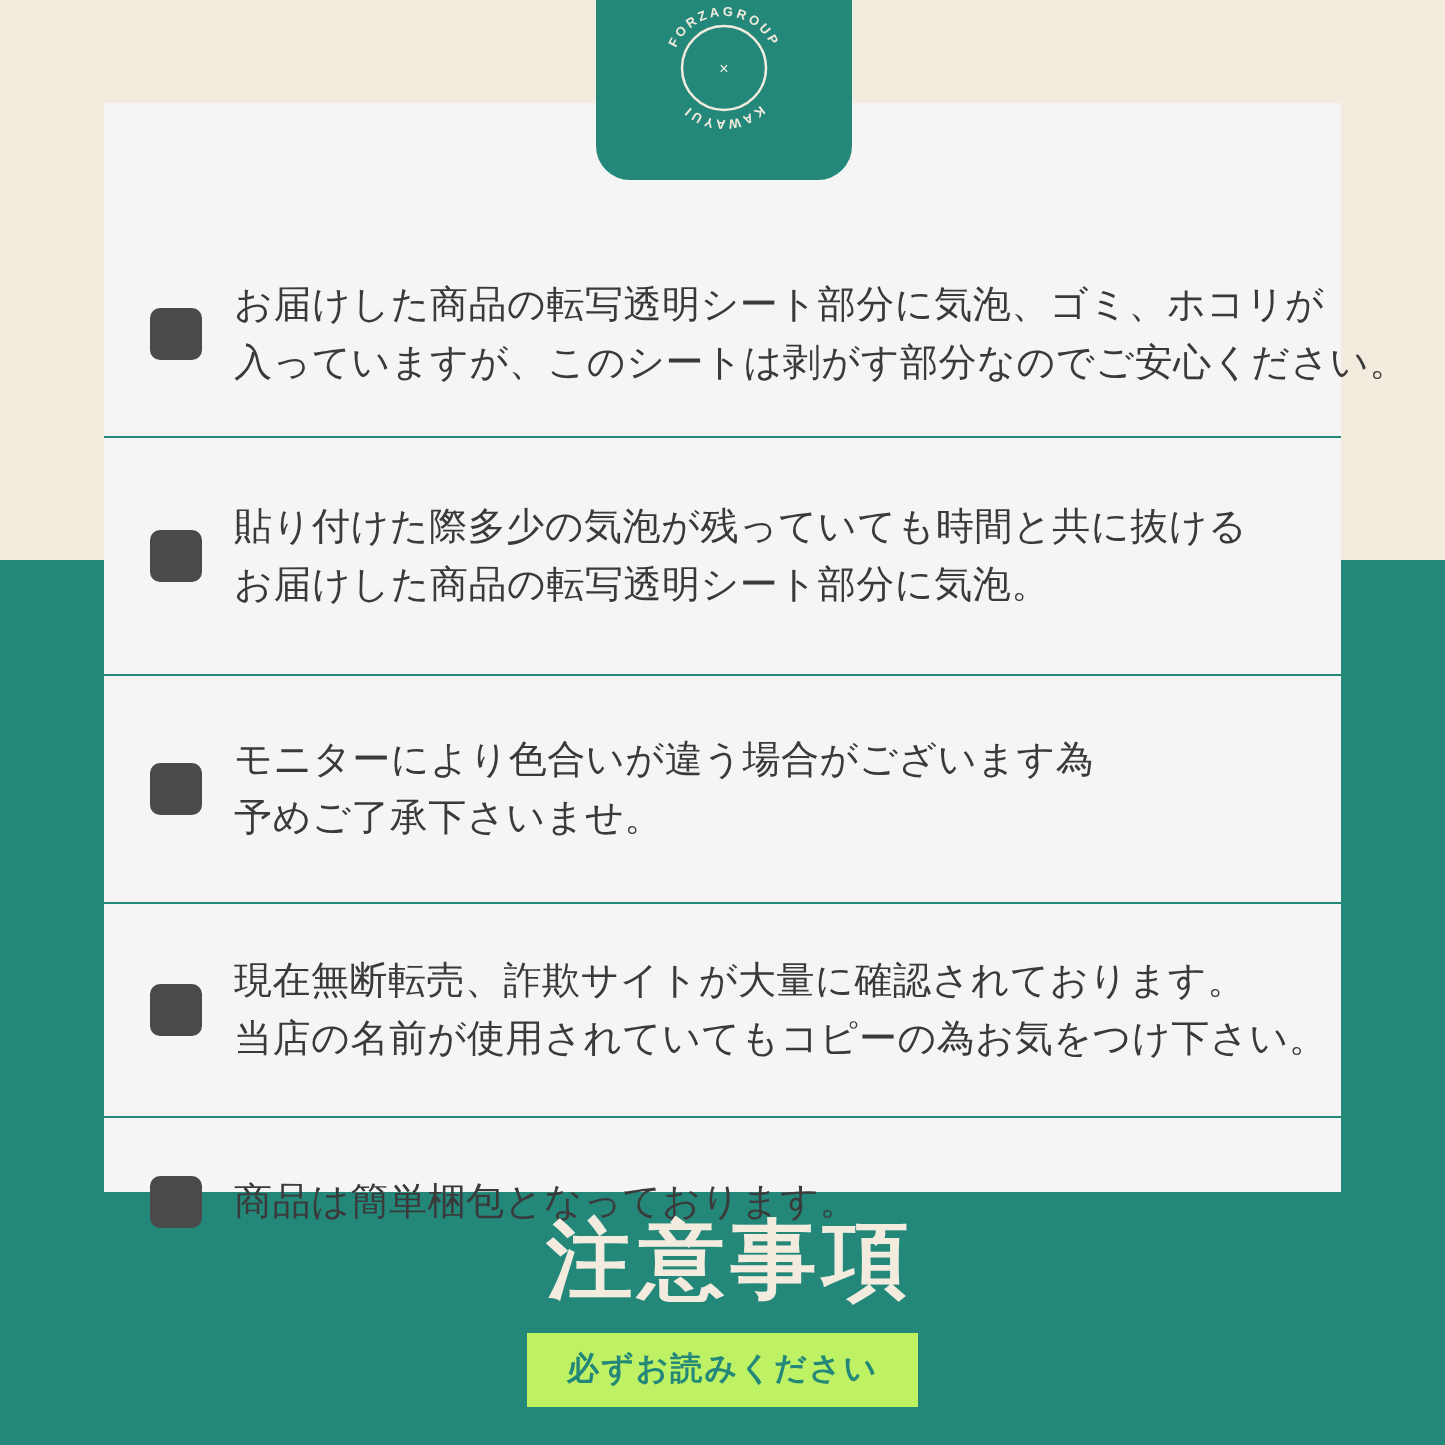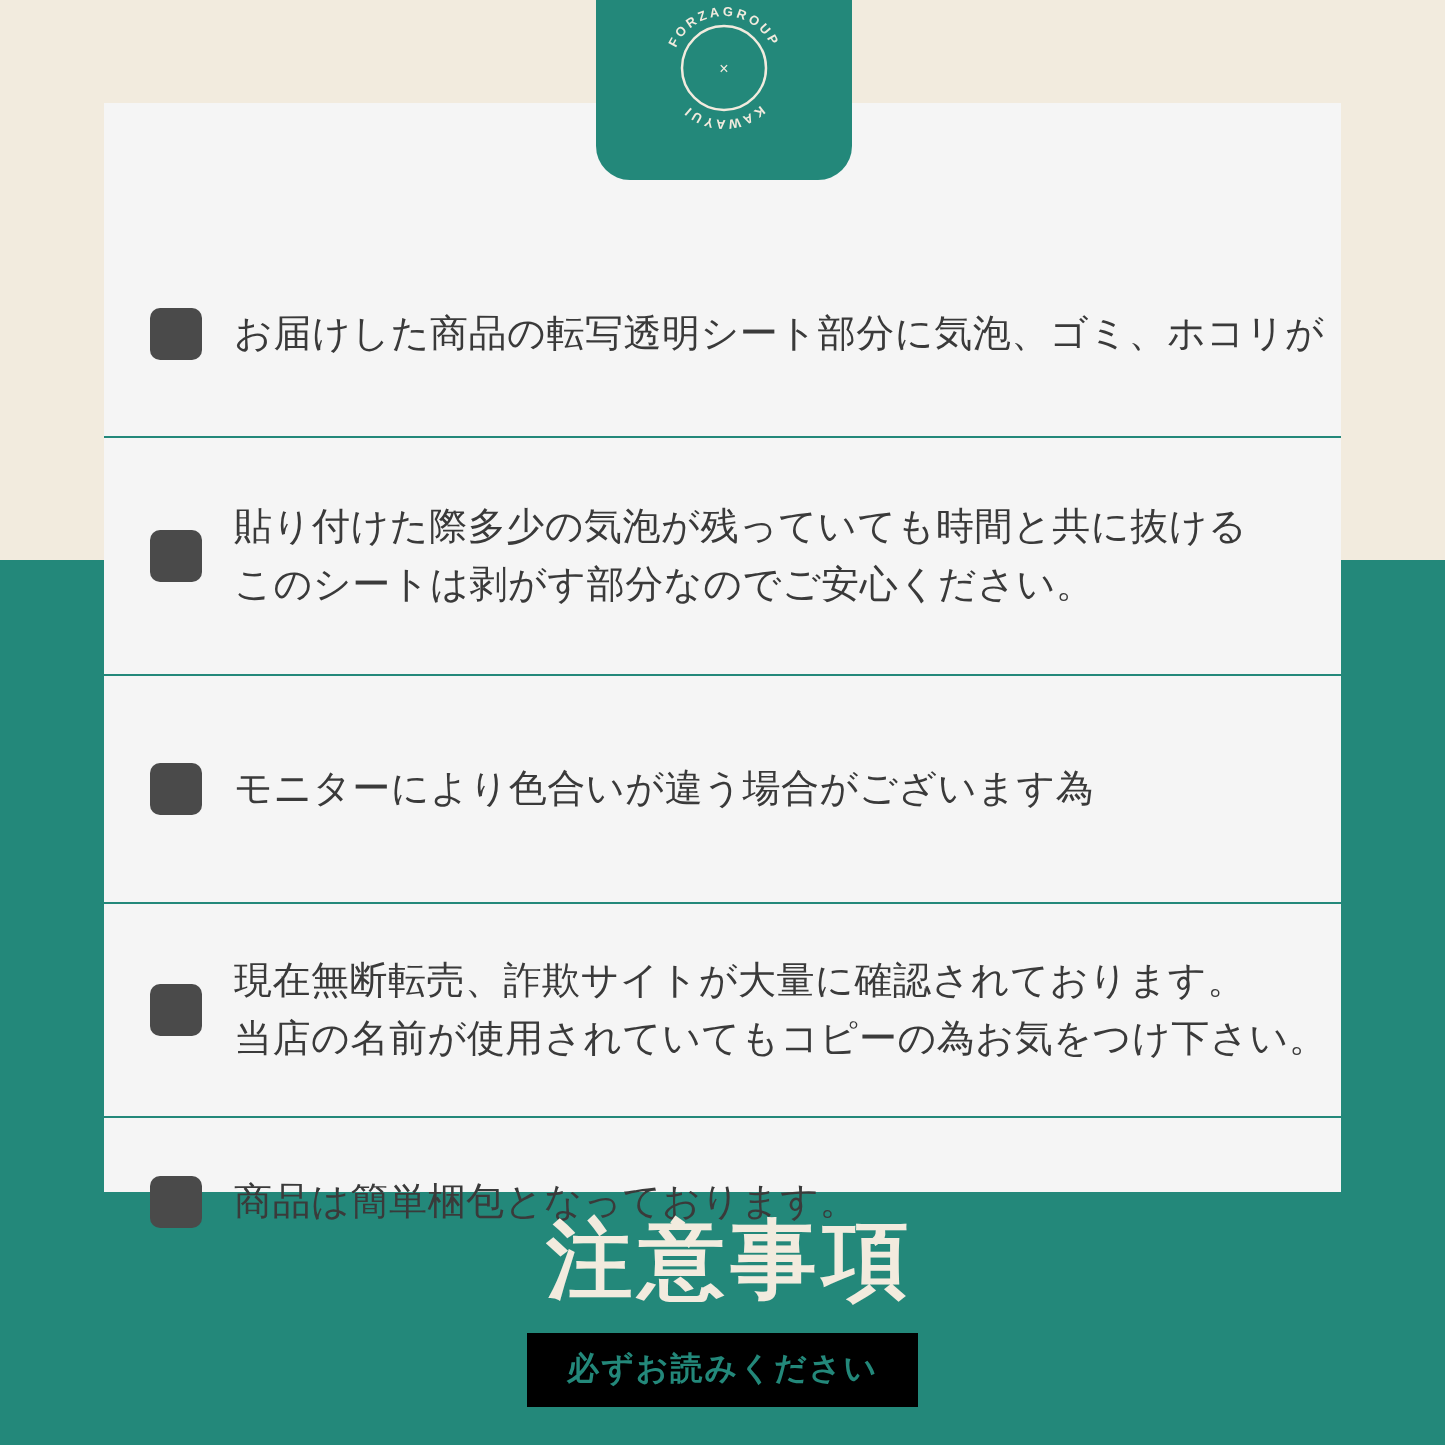--- a/index.html
+++ b/index.html
@@ -119,21 +119,21 @@
     font-weight: 700;
     color: #f2ebde;
     letter-spacing: 6px;
     line-height: 1.1;
     margin-top: 20px;
     margin-left: 16px;
   }
   .footer-pill {
     display: inline-block;
     margin-top: 26px;
-    background: #000000;
+    background: #bef264;
     color: #23887a;
     font-size: 32px;
     font-weight: 700;
     letter-spacing: 2px;
     padding: 14px 40px 16px 40px;
   }
 </style>
 </head>
 <body>
 
@@ -142,35 +142,37 @@
   <div class="bg-top"></div>
   <div class="bg-bottom"></div>
 
   <div class="card">
     <div class="note-list">
 
       <div class="note-row r1">
         <div class="bullet"></div>
         <div class="note-text">
           <span class="line">お届けした商品の転写透明シート部分に気泡、ゴミ、ホコリが</span>
+          <span class="line">入っていますが、このシートは剥がす部分なのでご安心ください。</span>
         </div>
       </div>
 
       <div class="note-row r2">
         <div class="bullet"></div>
         <div class="note-text">
           <span class="line">貼り付けた際多少の気泡が残っていても時間と共に抜ける</span>
-          <span class="line">このシートは剥がす部分なのでご安心ください。</span>
+          <span class="line">お届けした商品の転写透明シート部分に気泡。</span>
         </div>
       </div>
 
       <div class="note-row r3">
         <div class="bullet"></div>
         <div class="note-text">
           <span class="line">モニターにより色合いが違う場合がございます為</span>
+          <span class="line">予めご了承下さいませ。</span>
         </div>
       </div>
 
       <div class="note-row r4">
         <div class="bullet"></div>
         <div class="note-text">
           <span class="line">現在無断転売、詐欺サイトが大量に確認されております。</span>
           <span class="line">当店の名前が使用されていてもコピーの為お気をつけ下さい。</span>
         </div>
       </div>

